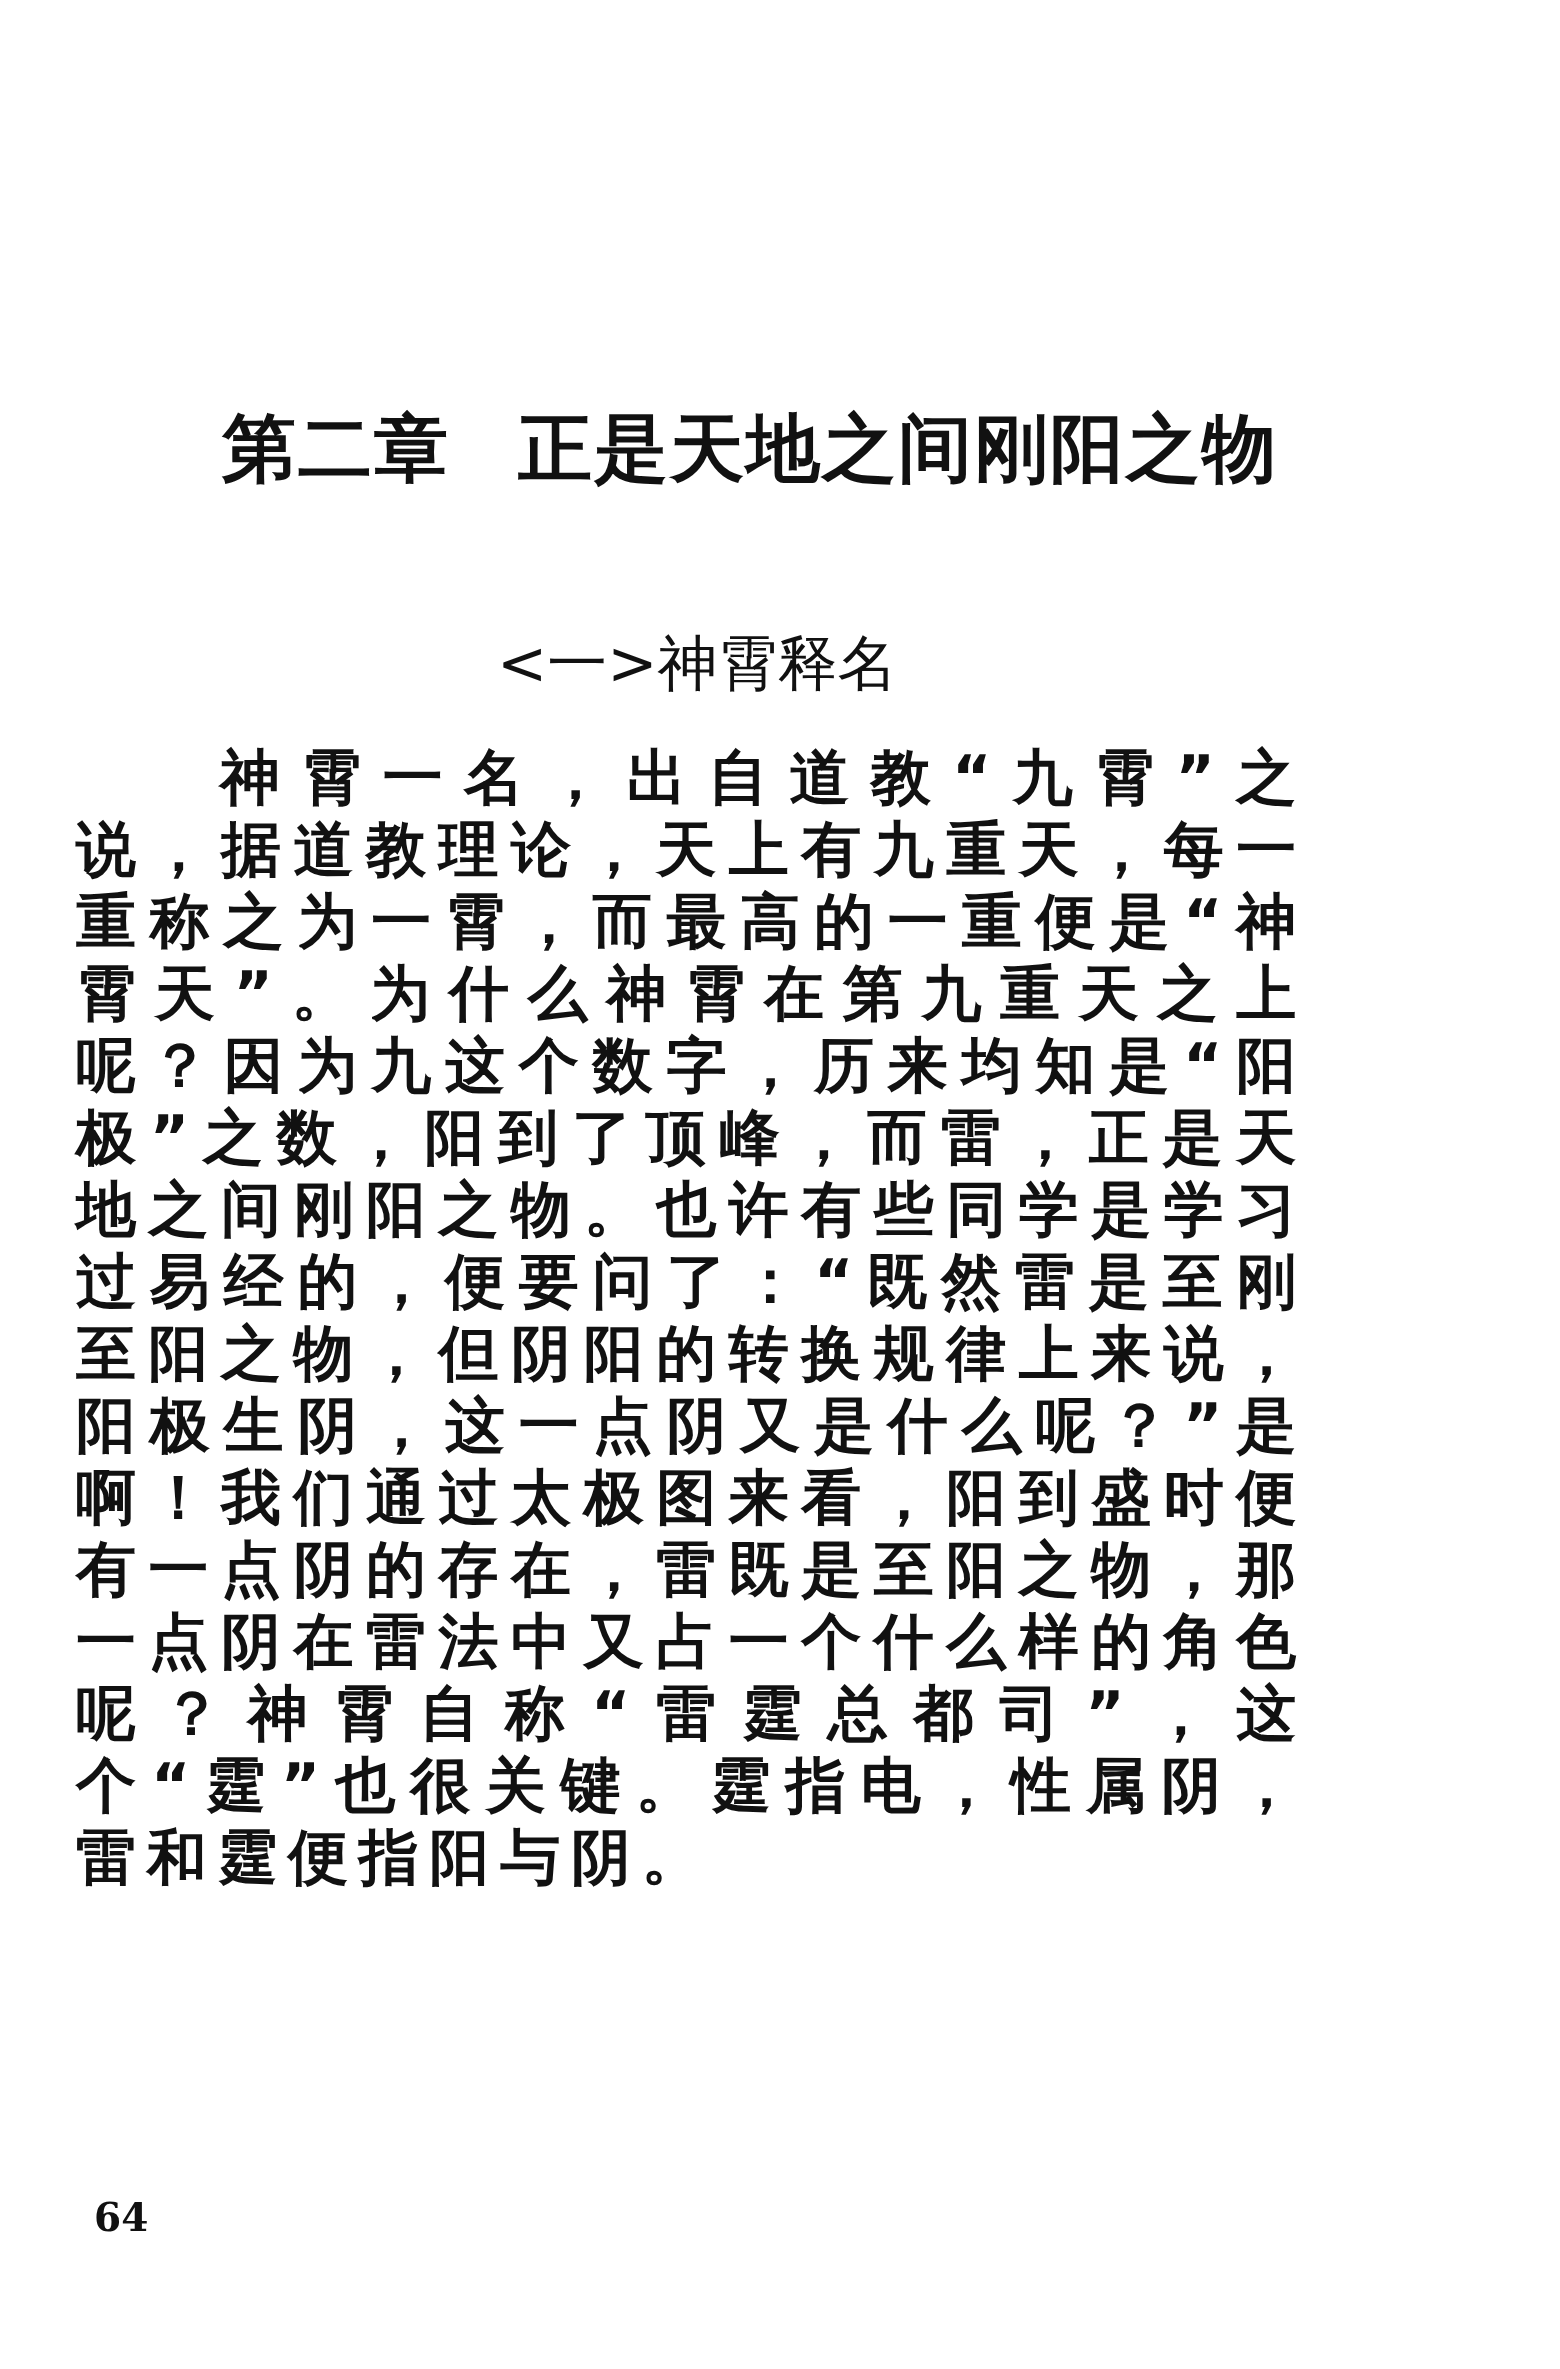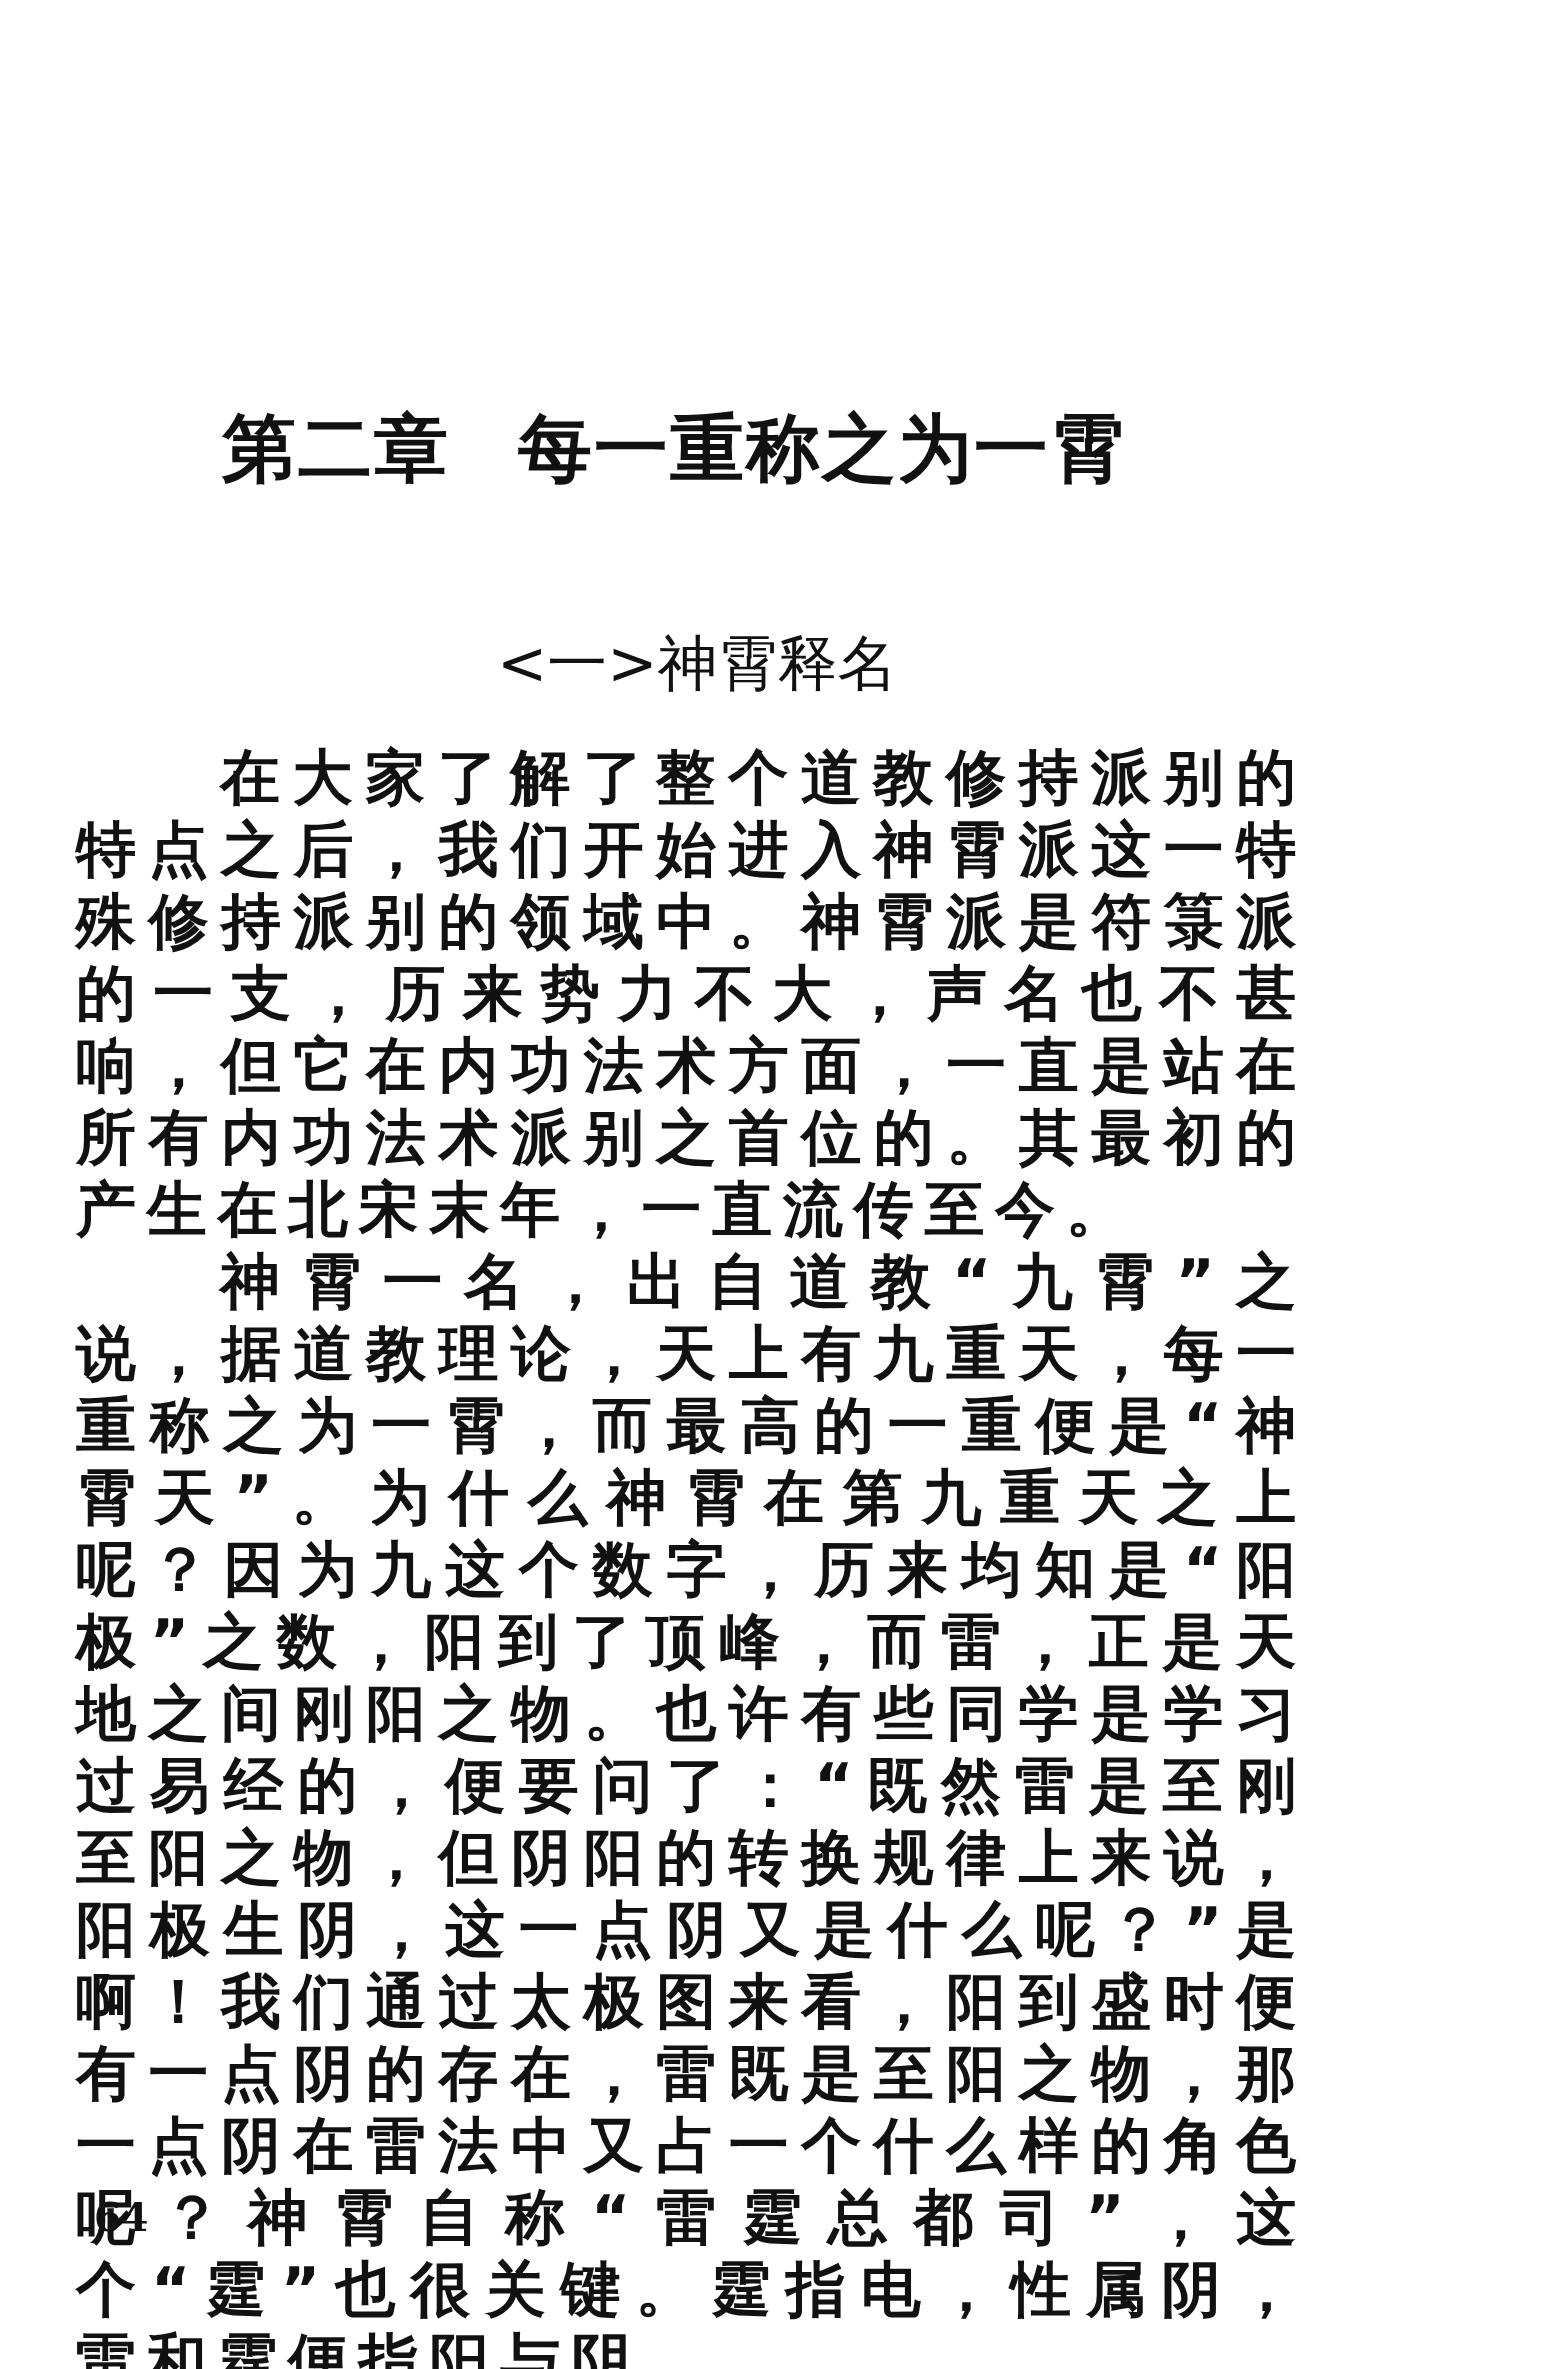--- a/index.html
+++ b/index.html
@@ -8,24 +8,23 @@
   .title{position:absolute;left:222px;top:400px;font-size:74px;font-weight:bold;letter-spacing:2px;white-space:nowrap;}
   .title .sep{display:inline-block;width:68px;}
   .section{position:absolute;left:497px;top:624px;font-size:60px;font-weight:normal;white-space:nowrap;}
   .body{position:absolute;left:76px;top:741px;width:1231px;}
   .para{margin:0;font-size:60px;line-height:72px;letter-spacing:10.7px;text-align:justify;text-indent:144px;font-weight:bold;}
   .pageno{position:absolute;left:94px;top:2194px;font-size:39px;font-weight:bold;font-family:"DejaVu Serif",serif;}
 </style>
 </head>
 <body>
 
-<div class="title"><span>第二章</span><span class="sep"></span><span>每一重称之为一霄</span></div>
+<div class="title"><span>第二章</span><span class="sep"></span><span>正是天地之间刚阳之物</span></div>
 
 <div class="section">&lt;一&gt;神霄释名</div>
 
 <div class="body">
-  <p class="para">在大家了解了整个道教修持派别的特点之后，我们开始进入神霄派这一特殊修持派别的领域中。神霄派是符箓派的一支，历来势力不大，声名也不甚响，但它在内功法术方面，一直是站在所有内功法术派别之首位的。其最初的产生在北宋末年，一直流传至今。</p>
   <p class="para">神霄一名，出自道教“九霄”之说，据道教理论，天上有九重天，每一重称之为一霄，而最高的一重便是“神霄天”。为什么神霄在第九重天之上呢？因为九这个数字，历来均知是“阳极”之数，阳到了顶峰，而雷，正是天地之间刚阳之物。也许有些同学是学习过易经的，便要问了：“既然雷是至刚至阳之物，但阴阳的转换规律上来说，阳极生阴，这一点阴又是什么呢？”是啊！我们通过太极图来看，阳到盛时便有一点阴的存在，雷既是至阳之物，那一点阴在雷法中又占一个什么样的角色呢？神霄自称“雷霆总都司”，这个“霆”也很关键。霆指电，性属阴，雷和霆便指阳与阴。</p>
 
 </div>
 
 <div class="pageno">64</div>
 
 
 </body></html>

